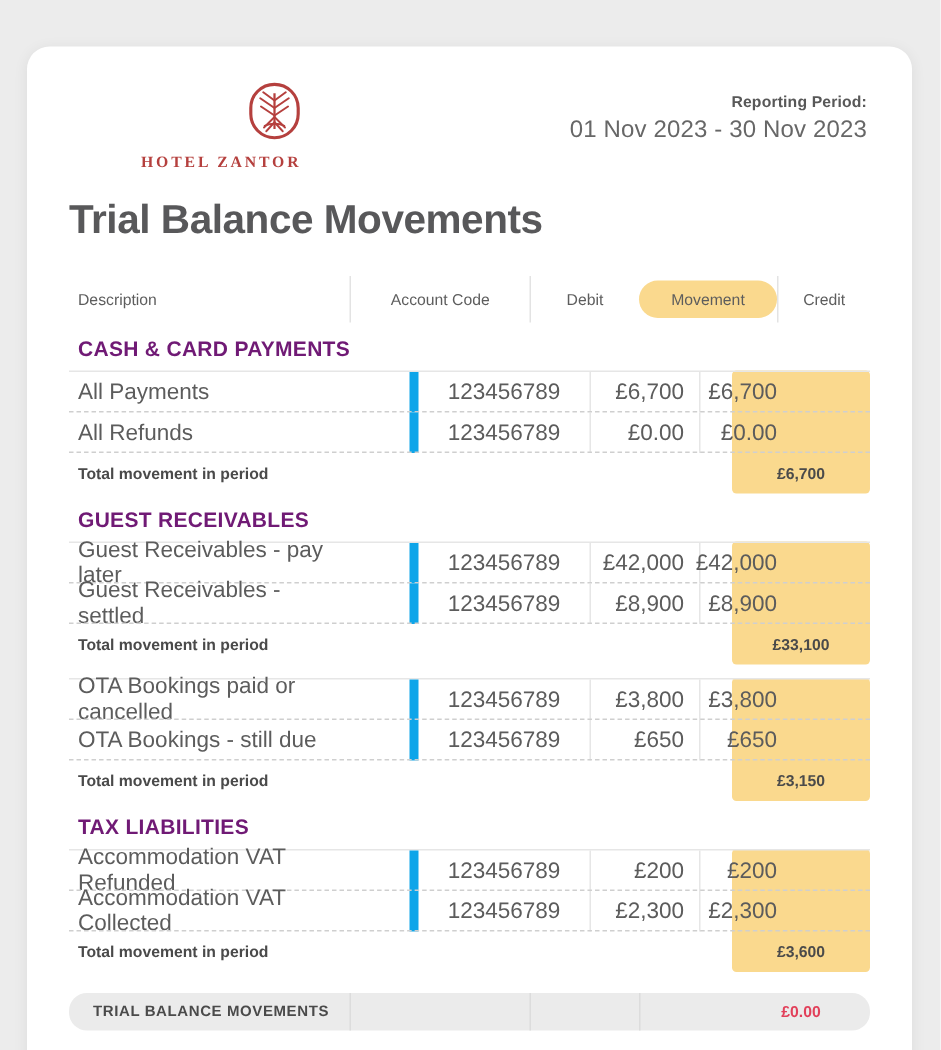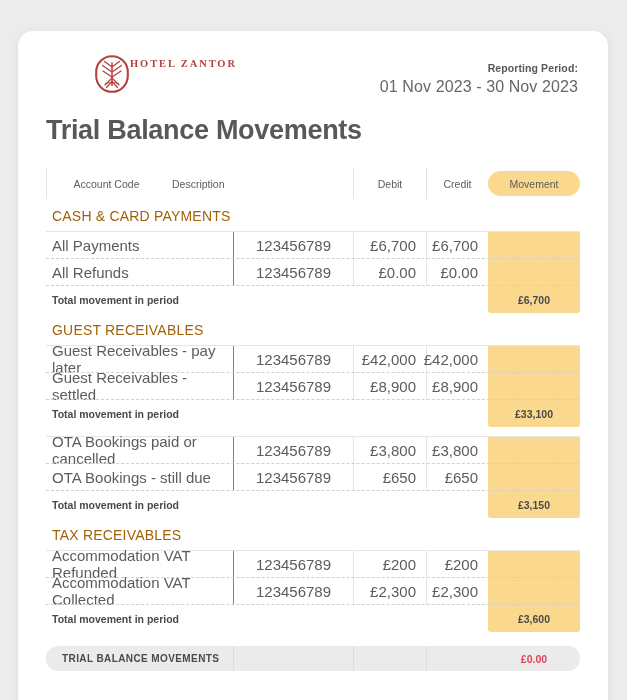--- a/index.html
+++ b/index.html
@@ -41,21 +41,22 @@
   
   .report-header {
     display: flex;
     align-items: flex-start;
     justify-content: space-between;
     padding-top: 23px;
   }
 
   .brand {
     display: flex;
-    align-items: flex-start;
+    flex-direction: column;
+    align-items: flex-end;
     padding-left: 48px;
   }
 
   .brand-mark { display: block; }
 
   .brand-name {
     margin-top: 4px;
     font-size: 10.5px;
     letter-spacing: 1.9px;
     color: #b5403e;
@@ -140,22 +141,22 @@
     justify-content: center;
     font-size: 10.5px;
     color: #5d5d5d;
   }
 
   
   .section { margin-top: 9px; }
 
   .section-title {
     font-size: 14px;
-    color: #a16207;
-    font-weight: 400;
+    color: #701a75;
+    font-weight: 700;
     letter-spacing: 0.2px;
     padding-left: 6px;
     margin-bottom: 7px;
   }
 
   .section-body { position: relative; }
 
   
   .move-band {
     position: absolute;
@@ -177,21 +178,21 @@
   .data-row.dashed { border-top: 1px dashed #cfcfcf; }
 
   .data-row .cell {
     font-size: 15px;
     color: #5c5c5c;
     display: flex;
     align-items: center;
     height: 27px;
   }
   .data-row .c-desc   { justify-content: flex-start; }
-  .data-row .c-code   { justify-content: center; border-left: 1px solid #0ea5e9; }
+  .data-row .c-code   { justify-content: center; border-left: 6px solid #0ea5e9; margin-left: 40px; }
   .data-row .c-debit  { justify-content: flex-end; border-left: 1px solid #e6e6e6; }
   .data-row .c-credit { justify-content: flex-end; border-left: 1px solid #e6e6e6; }
   .data-row .c-move   { justify-content: center; }
 
   .total-row {
     height: 28px;
     align-items: flex-start;
     border-top: 1px dashed #cfcfcf;
     position: relative;
     z-index: 2;
@@ -271,27 +272,27 @@
           <div class="period-label">Reporting Period:</div>
           <div class="period-value">01 Nov 2023 - 30 Nov 2023</div>
         </div>
       </div>
 
       <h1 class="report-title">Trial Balance Movements</h1>
 
       <div class="tbl">
 
         <div class="row head-row">
+          <div class="cell c-desc">Description</div>
           <div class="cell c-code">Account Code</div>
-          <div class="cell c-desc">Description</div>
           <div class="cell c-debit">Debit</div>
-          <div class="cell c-credit">Credit</div>
           <div class="cell c-move">
             <span class="move-pill">Movement</span>
           </div>
+          <div class="cell c-credit">Credit</div>
         </div>
 
         <div id="sections-host">
             <div class="section">
               <div class="section-title">CASH &amp; CARD PAYMENTS</div>
               <div class="section-body">
                 <div class="move-band"></div>
                 <div class="row data-row">
                   <div class="cell c-desc">All Payments</div>
                   <div class="cell c-code">123456789</div>
@@ -362,21 +363,21 @@
                 <div class="row total-row">
                   <div class="cell c-desc">Total movement in period</div>
                   <div class="cell c-code"></div>
                   <div class="cell c-debit"></div>
                   <div class="cell c-credit"></div>
                   <div class="cell c-move">£3,150</div>
                 </div>
               </div>
             </div>
             <div class="section">
-              <div class="section-title">TAX RECEIVABLES</div>
+              <div class="section-title">TAX LIABILITIES</div>
               <div class="section-body">
                 <div class="move-band"></div>
                 <div class="row data-row">
                   <div class="cell c-desc">Accommodation VAT Refunded</div>
                   <div class="cell c-code">123456789</div>
                   <div class="cell c-debit">£200</div>
                   <div class="cell c-credit">£200</div>
                   <div class="cell c-move"></div>
                 </div>
                 <div class="row data-row dashed">

